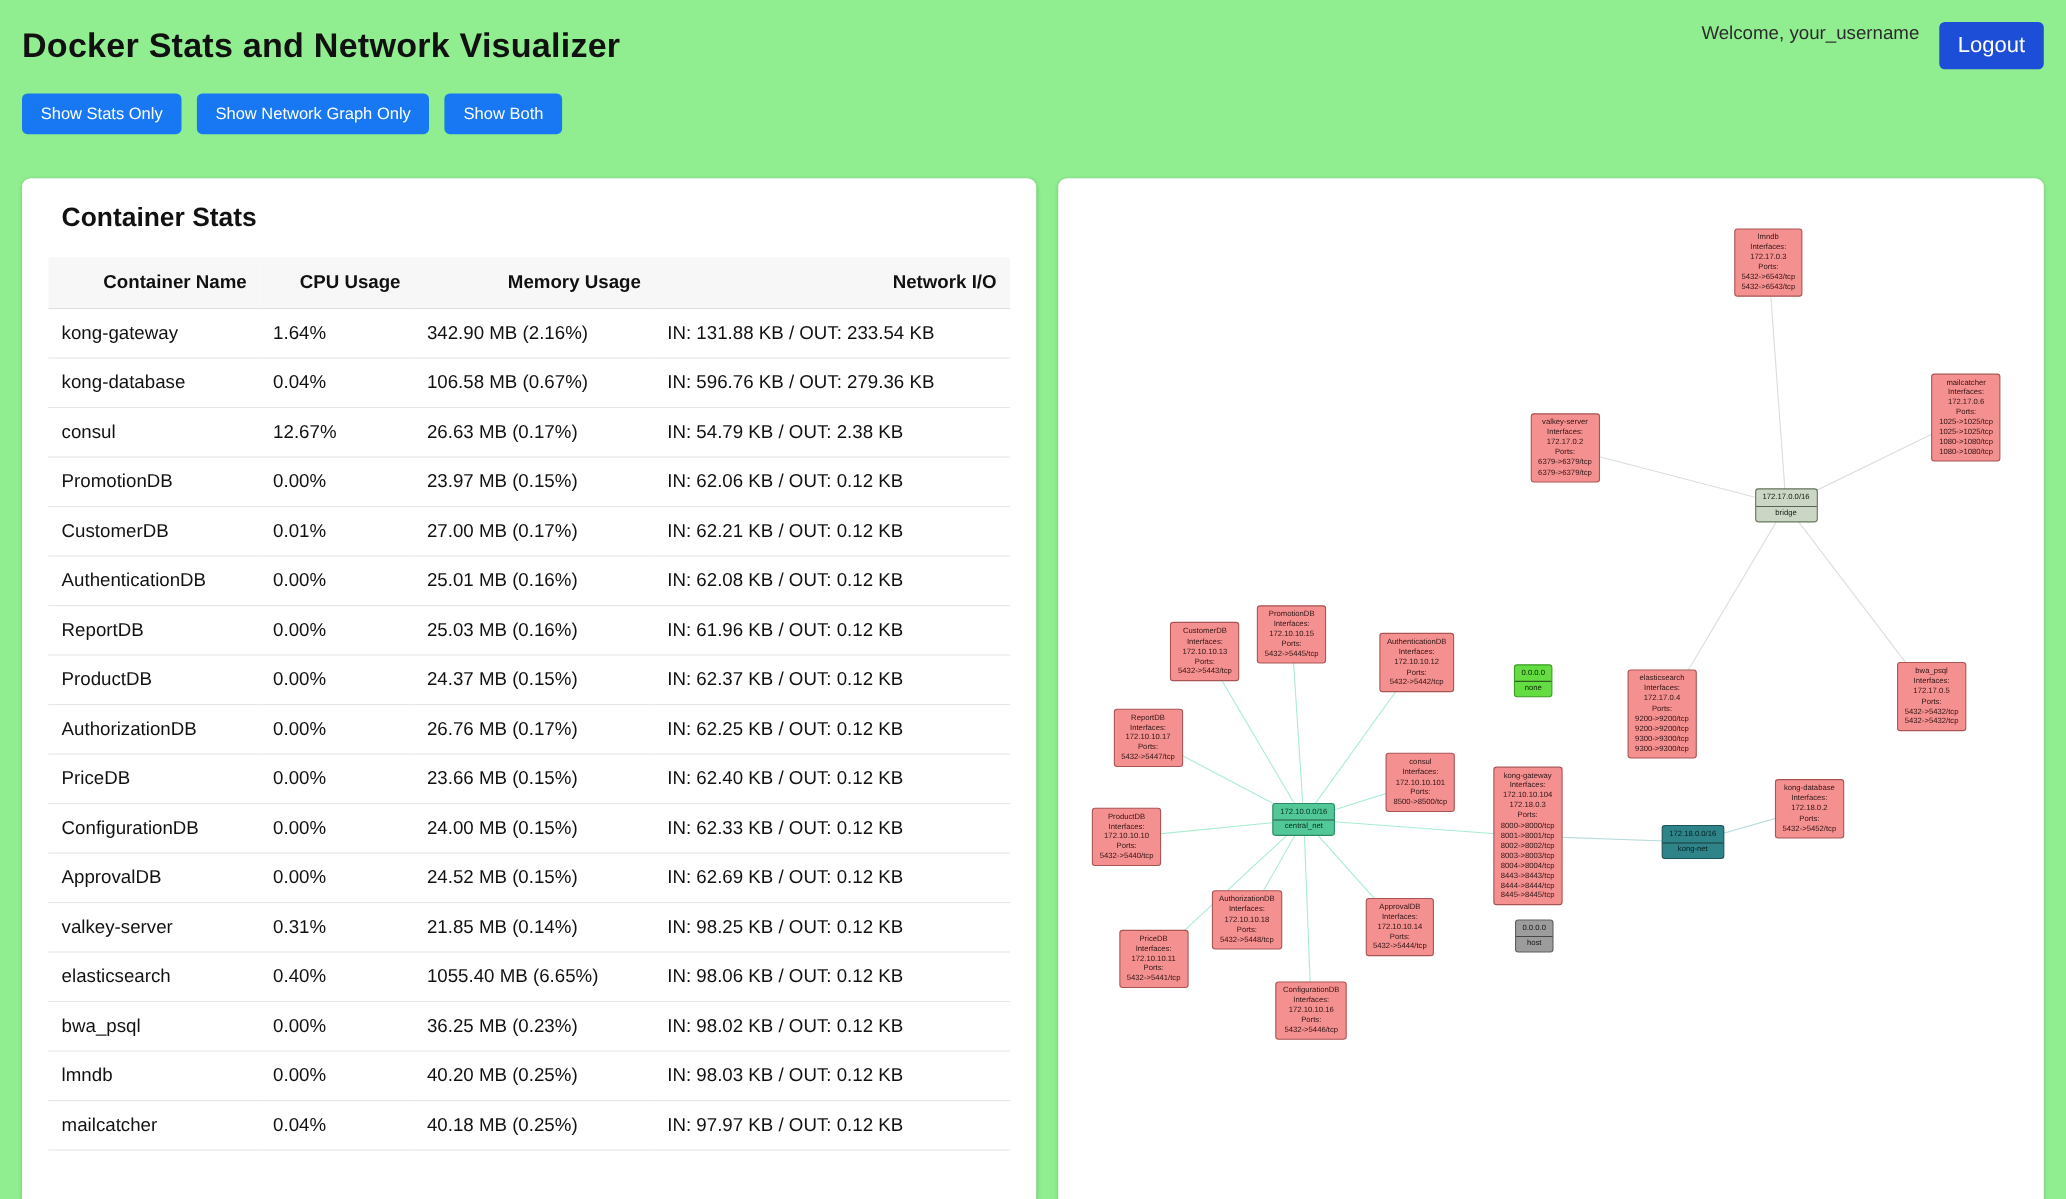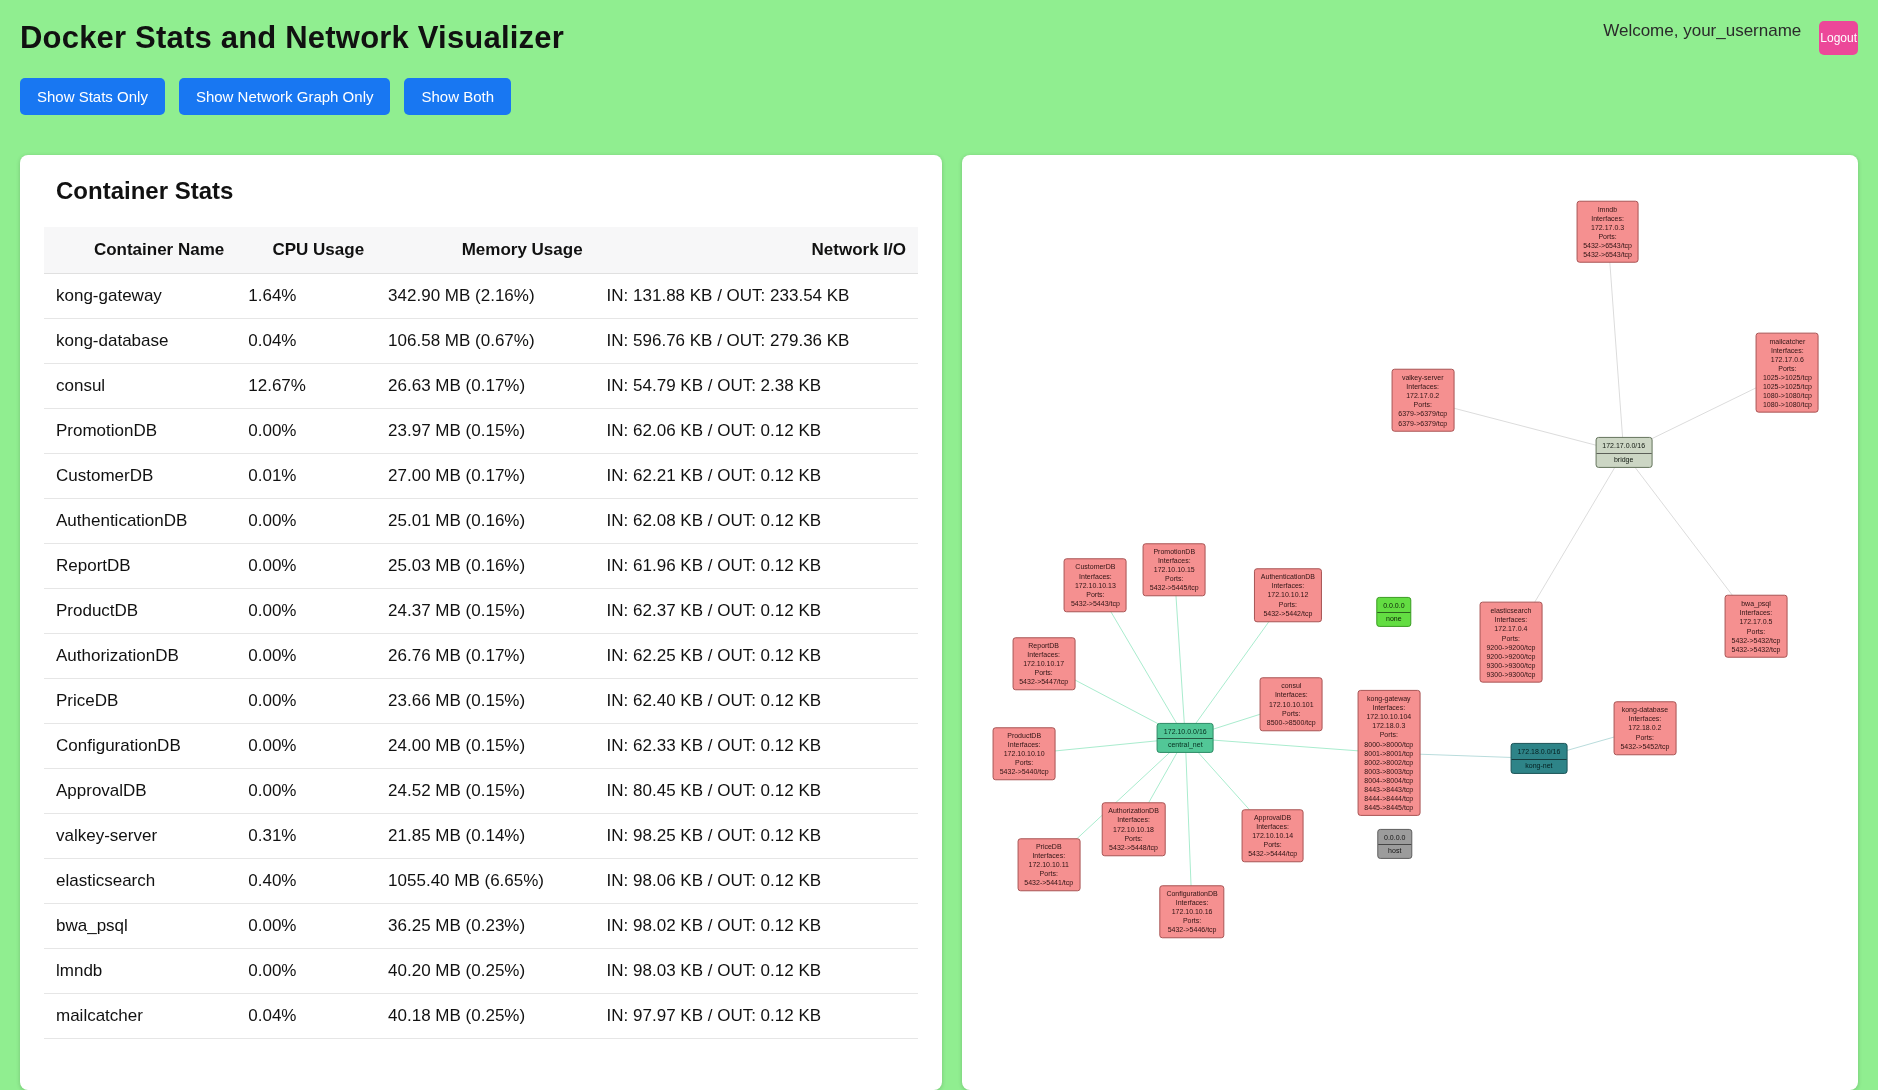--- a/index.html
+++ b/index.html
@@ -9,21 +9,21 @@
     background:#90EE90;
     font-family:"Liberation Sans", sans-serif;
     color:#111;
     padding:18px 20px;
     overflow:hidden;
   }
   .app-header { display:flex; justify-content:space-between; align-items:center; margin:2px 0 22px 0; }
   .app-title { font-size:31px; font-weight:bold; margin:0; letter-spacing:0.2px; }
   .header-right { display:flex; gap:18px; }
   .welcome { font-size:17px; color:#2b2b2b; }
-  .logout-btn { background:#ec4899; color:#fff; border:none; border-radius:5px; padding:10px 1px; font-size:12px; font-family:inherit; cursor:pointer; }
+  .logout-btn { background:#1d4ed8; color:#fff; border:none; border-radius:5px; padding:10px 17px; font-size:20px; font-family:inherit; cursor:pointer; }
 
   .toolbar { display:flex; gap:14px; margin-bottom:40px;align-items:center; }
   .toolbar button { background:#1877f2; color:#fff; border:none; border-radius:5px; padding:10px 17px; font-size:15px; font-family:inherit; cursor:pointer; }
 
   .main { display:flex; gap:20px; align-items:stretch; }
   .card { background:#fff; border-radius:8px; box-shadow:0 1px 4px rgba(0,0,0,0.18); padding:22px 24px; height:935px; }
   .card-title { font-size:24px; font-weight:bold; margin:0 0 22px 12px; }
   .stats-card { width:922px; flex:none; }
   .network-card { flex:1; display:flex; flex-direction:column; }
 
@@ -146,21 +146,21 @@
           <tr>
             <td>ConfigurationDB</td>
             <td>0.00%</td>
             <td>24.00 MB (0.15%)</td>
             <td>IN: 62.33 KB / OUT: 0.12 KB</td>
           </tr>
           <tr>
             <td>ApprovalDB</td>
             <td>0.00%</td>
             <td>24.52 MB (0.15%)</td>
-            <td>IN: 80.45 KB / OUT: 0.12 KB</td>
+            <td>IN: 62.69 KB / OUT: 0.12 KB</td>
           </tr>
           <tr>
             <td>valkey-server</td>
             <td>0.31%</td>
             <td>21.85 MB (0.14%)</td>
             <td>IN: 98.25 KB / OUT: 0.12 KB</td>
           </tr>
           <tr>
             <td>elasticsearch</td>
             <td>0.40%</td>

